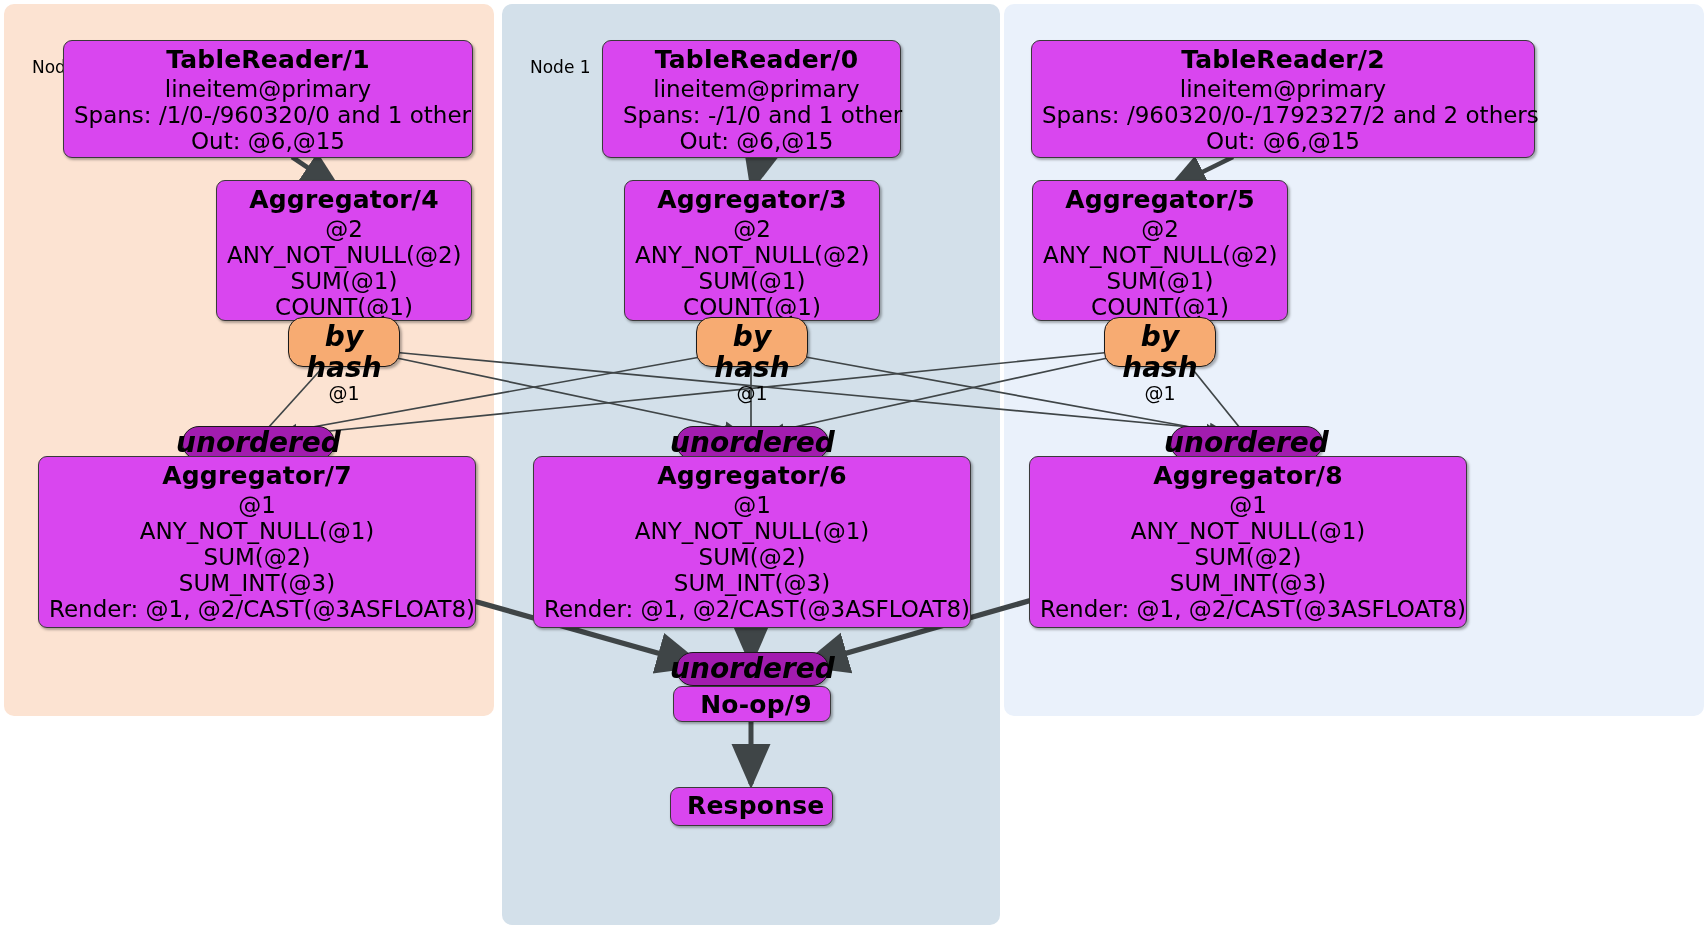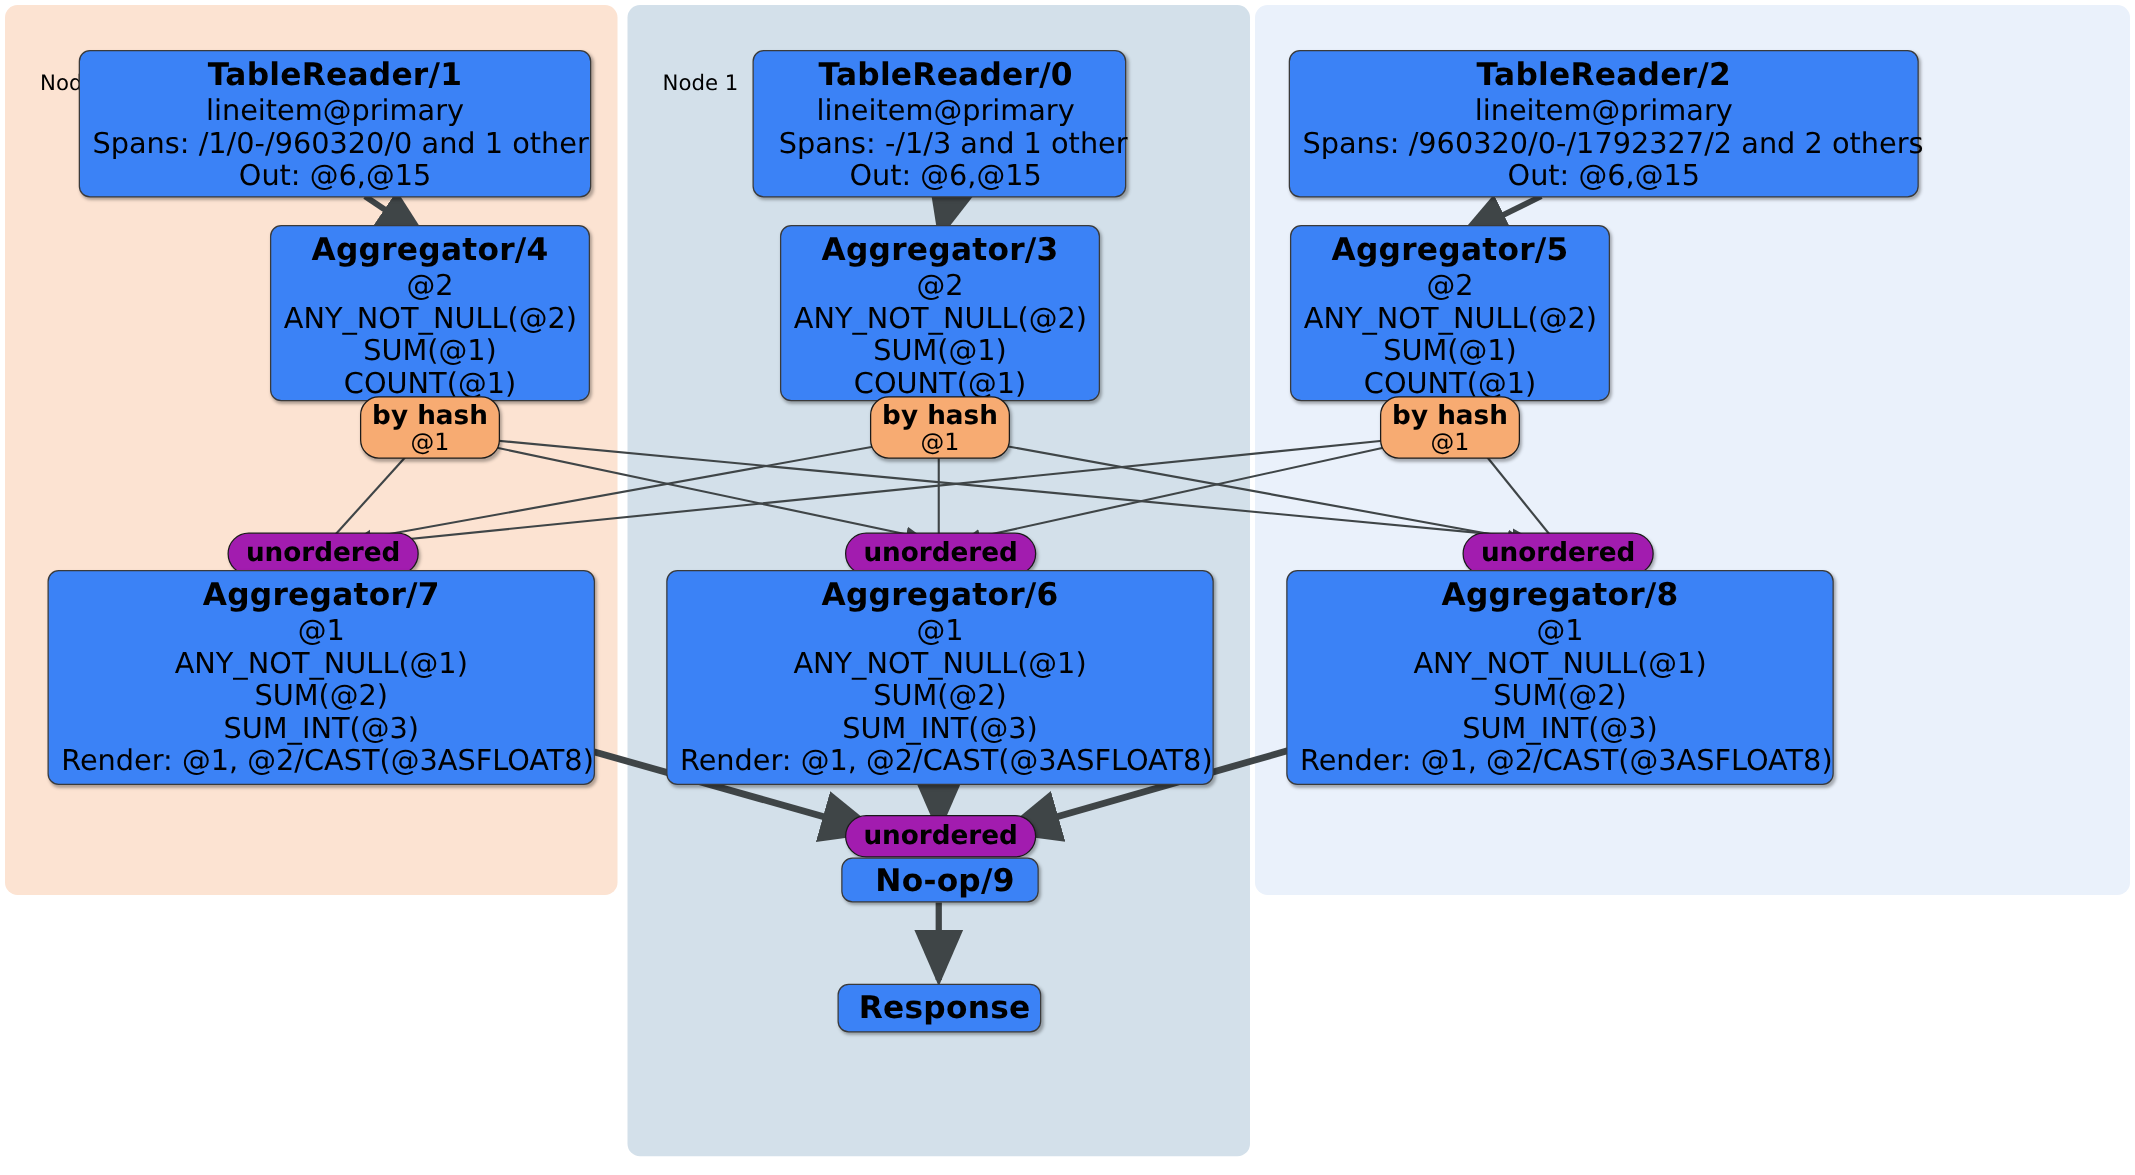--- a/index.html
+++ b/index.html
@@ -15,21 +15,21 @@
     position:absolute;left:28px;top:6px;
     font-size:17px;color:#000000;line-height:1.1;white-space:nowrap;margin-top:48px;
   }
 
   
   #edges{position:absolute;left:0;top:0;width:1708px;height:940px;pointer-events:none;}
 
   
   .proc{
     position:absolute;
-    background:#3b82f6;
+    background:#d946ef;
     border:1.6px solid #3a3a3a;
     border-radius:9px;
     box-sizing:border-box;
     text-align:center;
     color:#000;
     box-shadow:1.5px 2px 2.5px rgba(0,0,0,.30);
     padding:4px 10px 6px 10px;
   }
   .proc .title{font-weight:bold;font-size:25px;line-height:1.22;letter-spacing:.2px;}
   .proc .line{font-size:23px;line-height:1.135;white-space:nowrap;}
@@ -37,21 +37,21 @@
   .proc.compact{padding:3px 16px 5px 16px;}
   .proc.compact .title{font-size:25px;}
 
   
   .pill{
     position:absolute;box-sizing:border-box;
     border:1.8px solid #1a1a1a;border-radius:17px;
     text-align:center;color:#000;
     box-shadow:1.5px 2px 2.5px rgba(0,0,0,.30);
   }
-  .pill .pl{font-weight:bold;font-size:21px;line-height:1.12;}
+  .pill .pl{font-weight:bold;font-size:28px;line-height:1.12;font-style:italic;}
   .pill .ps{font-size:19px;line-height:1.05;font-weight:normal;}
   .pill.hash{background:#f7ab72;border-radius:15px;padding-top:3px;}
   .pill.unordered{background:#a21caf;border-radius:18px;display:flex;align-items:center;justify-content:center;}
 </style>
 </head>
 <body>
 
 <div id="stage">
 
   <div class="node-panel" style="left:4px;top:4px;width:490px;height:712px;background:#fce3d2;">
@@ -102,21 +102,21 @@
   <div class="proc" style="left:63px;top:40px;width:410px;height:118px;">
     <div class="title">TableReader/1</div>
     <div class="line">lineitem@primary</div>
     <div class="line">Spans: /1/0-/960320/0 and 1 other</div>
     <div class="line">Out: @6,@15</div>
   </div>
 
   <div class="proc" style="left:602px;top:40px;width:299px;height:118px;padding-left:20px;">
     <div class="title">TableReader/0</div>
     <div class="line">lineitem@primary</div>
-    <div class="line">Spans: -/1/3 and 1 other</div>
+    <div class="line">Spans: -/1/0 and 1 other</div>
     <div class="line">Out: @6,@15</div>
   </div>
 
   <div class="proc" style="left:1031px;top:40px;width:504px;height:118px;">
     <div class="title">TableReader/2</div>
     <div class="line">lineitem@primary</div>
     <div class="line">Spans: /960320/0-/1792327/2 and 2 others</div>
     <div class="line">Out: @6,@15</div>
   </div>
 

